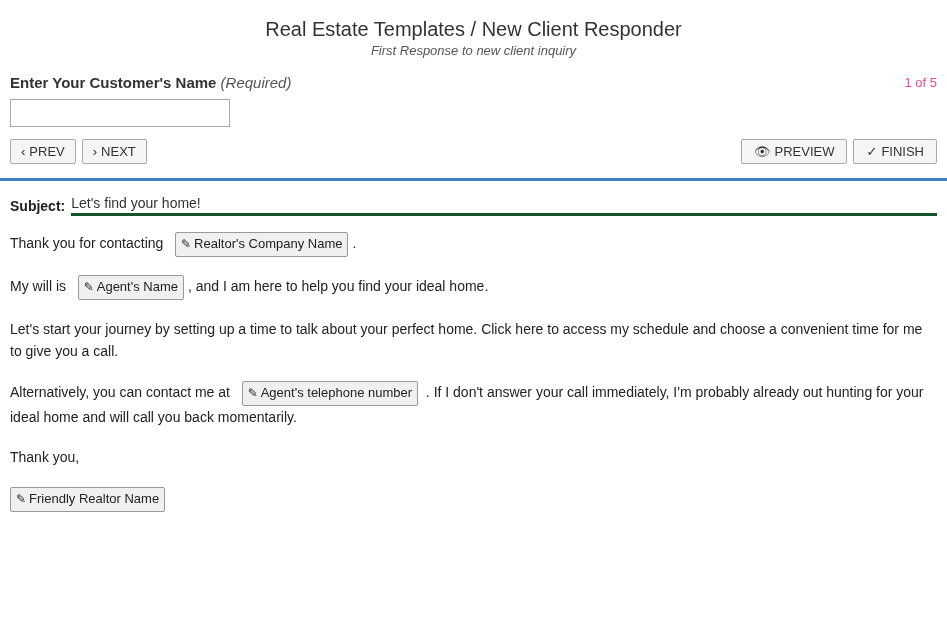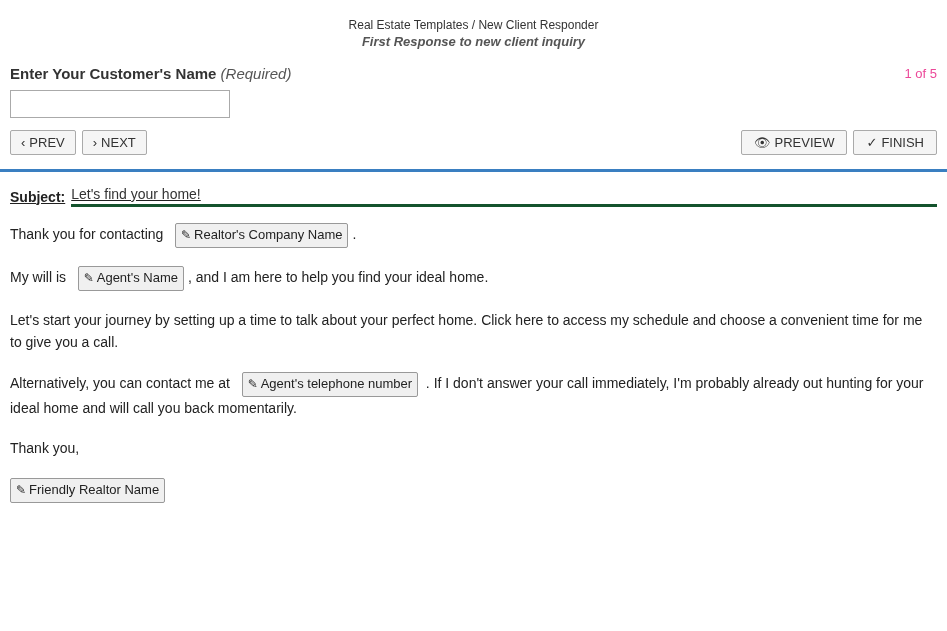--- a/index.html
+++ b/index.html
@@ -11,30 +11,29 @@
       width: 947px;
       min-height: 631px;
     }
 
     
     .header {
       text-align: center;
       padding: 18px 0 6px 0;
     }
     .header-title {
-      font-size: 12px;
+      font-size: 20px;
       color: #333;
       font-weight: normal;
     }
     .header-subtitle {
       font-size: 13px;
       color: #555;
       font-style: italic;
       margin-top: 2px;
-      font-weight: bold;
     }
 
     
     .step-bar {
       padding: 10px 10px 6px 10px;
       display: flex;
       align-items: center;
       justify-content: space-between;
     }
     .step-label {
@@ -113,21 +112,20 @@
 
     
     .email-body {
       padding: 14px 10px 20px 10px;
     }
 
     .subject-row {
       display: flex;
       align-items: center;
       margin-bottom: 16px;
-      text-decoration: underline;
     }
     .subject-label {
       font-weight: bold;
       font-size: 14px;
       color: #222;
       margin-right: 6px;
     }
     .subject-text {
       font-size: 14px;
       color: #333;

